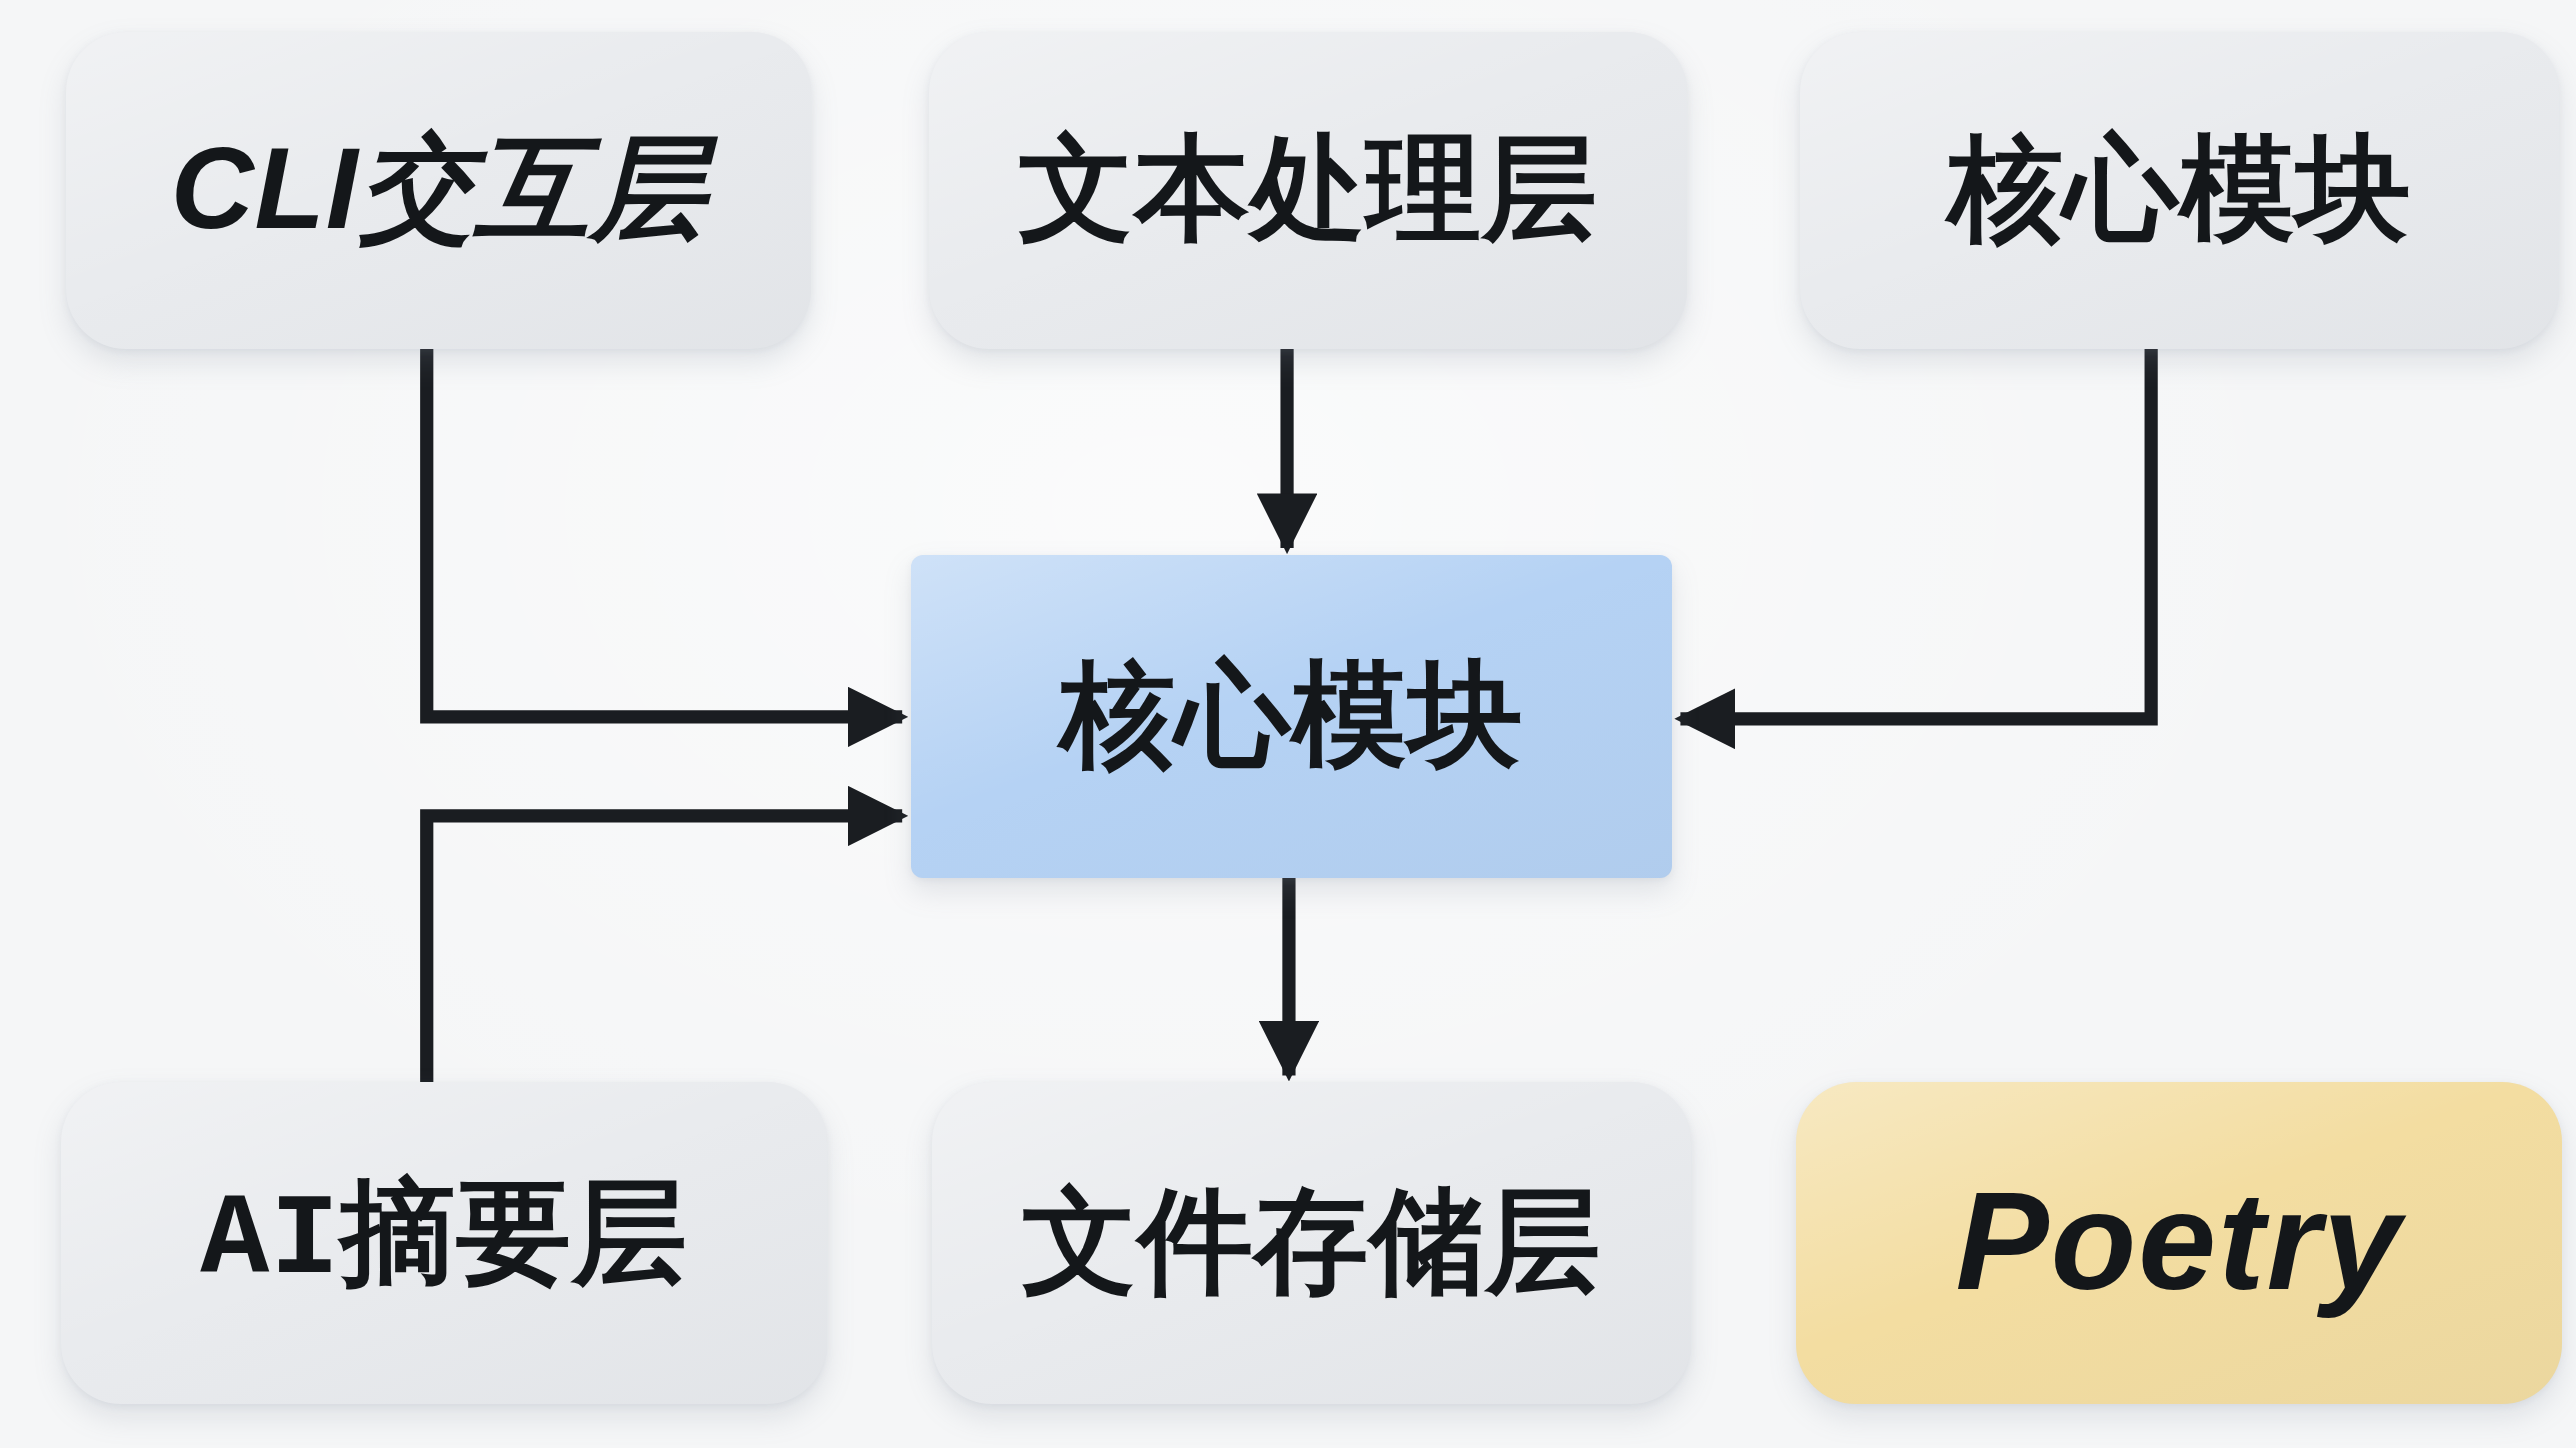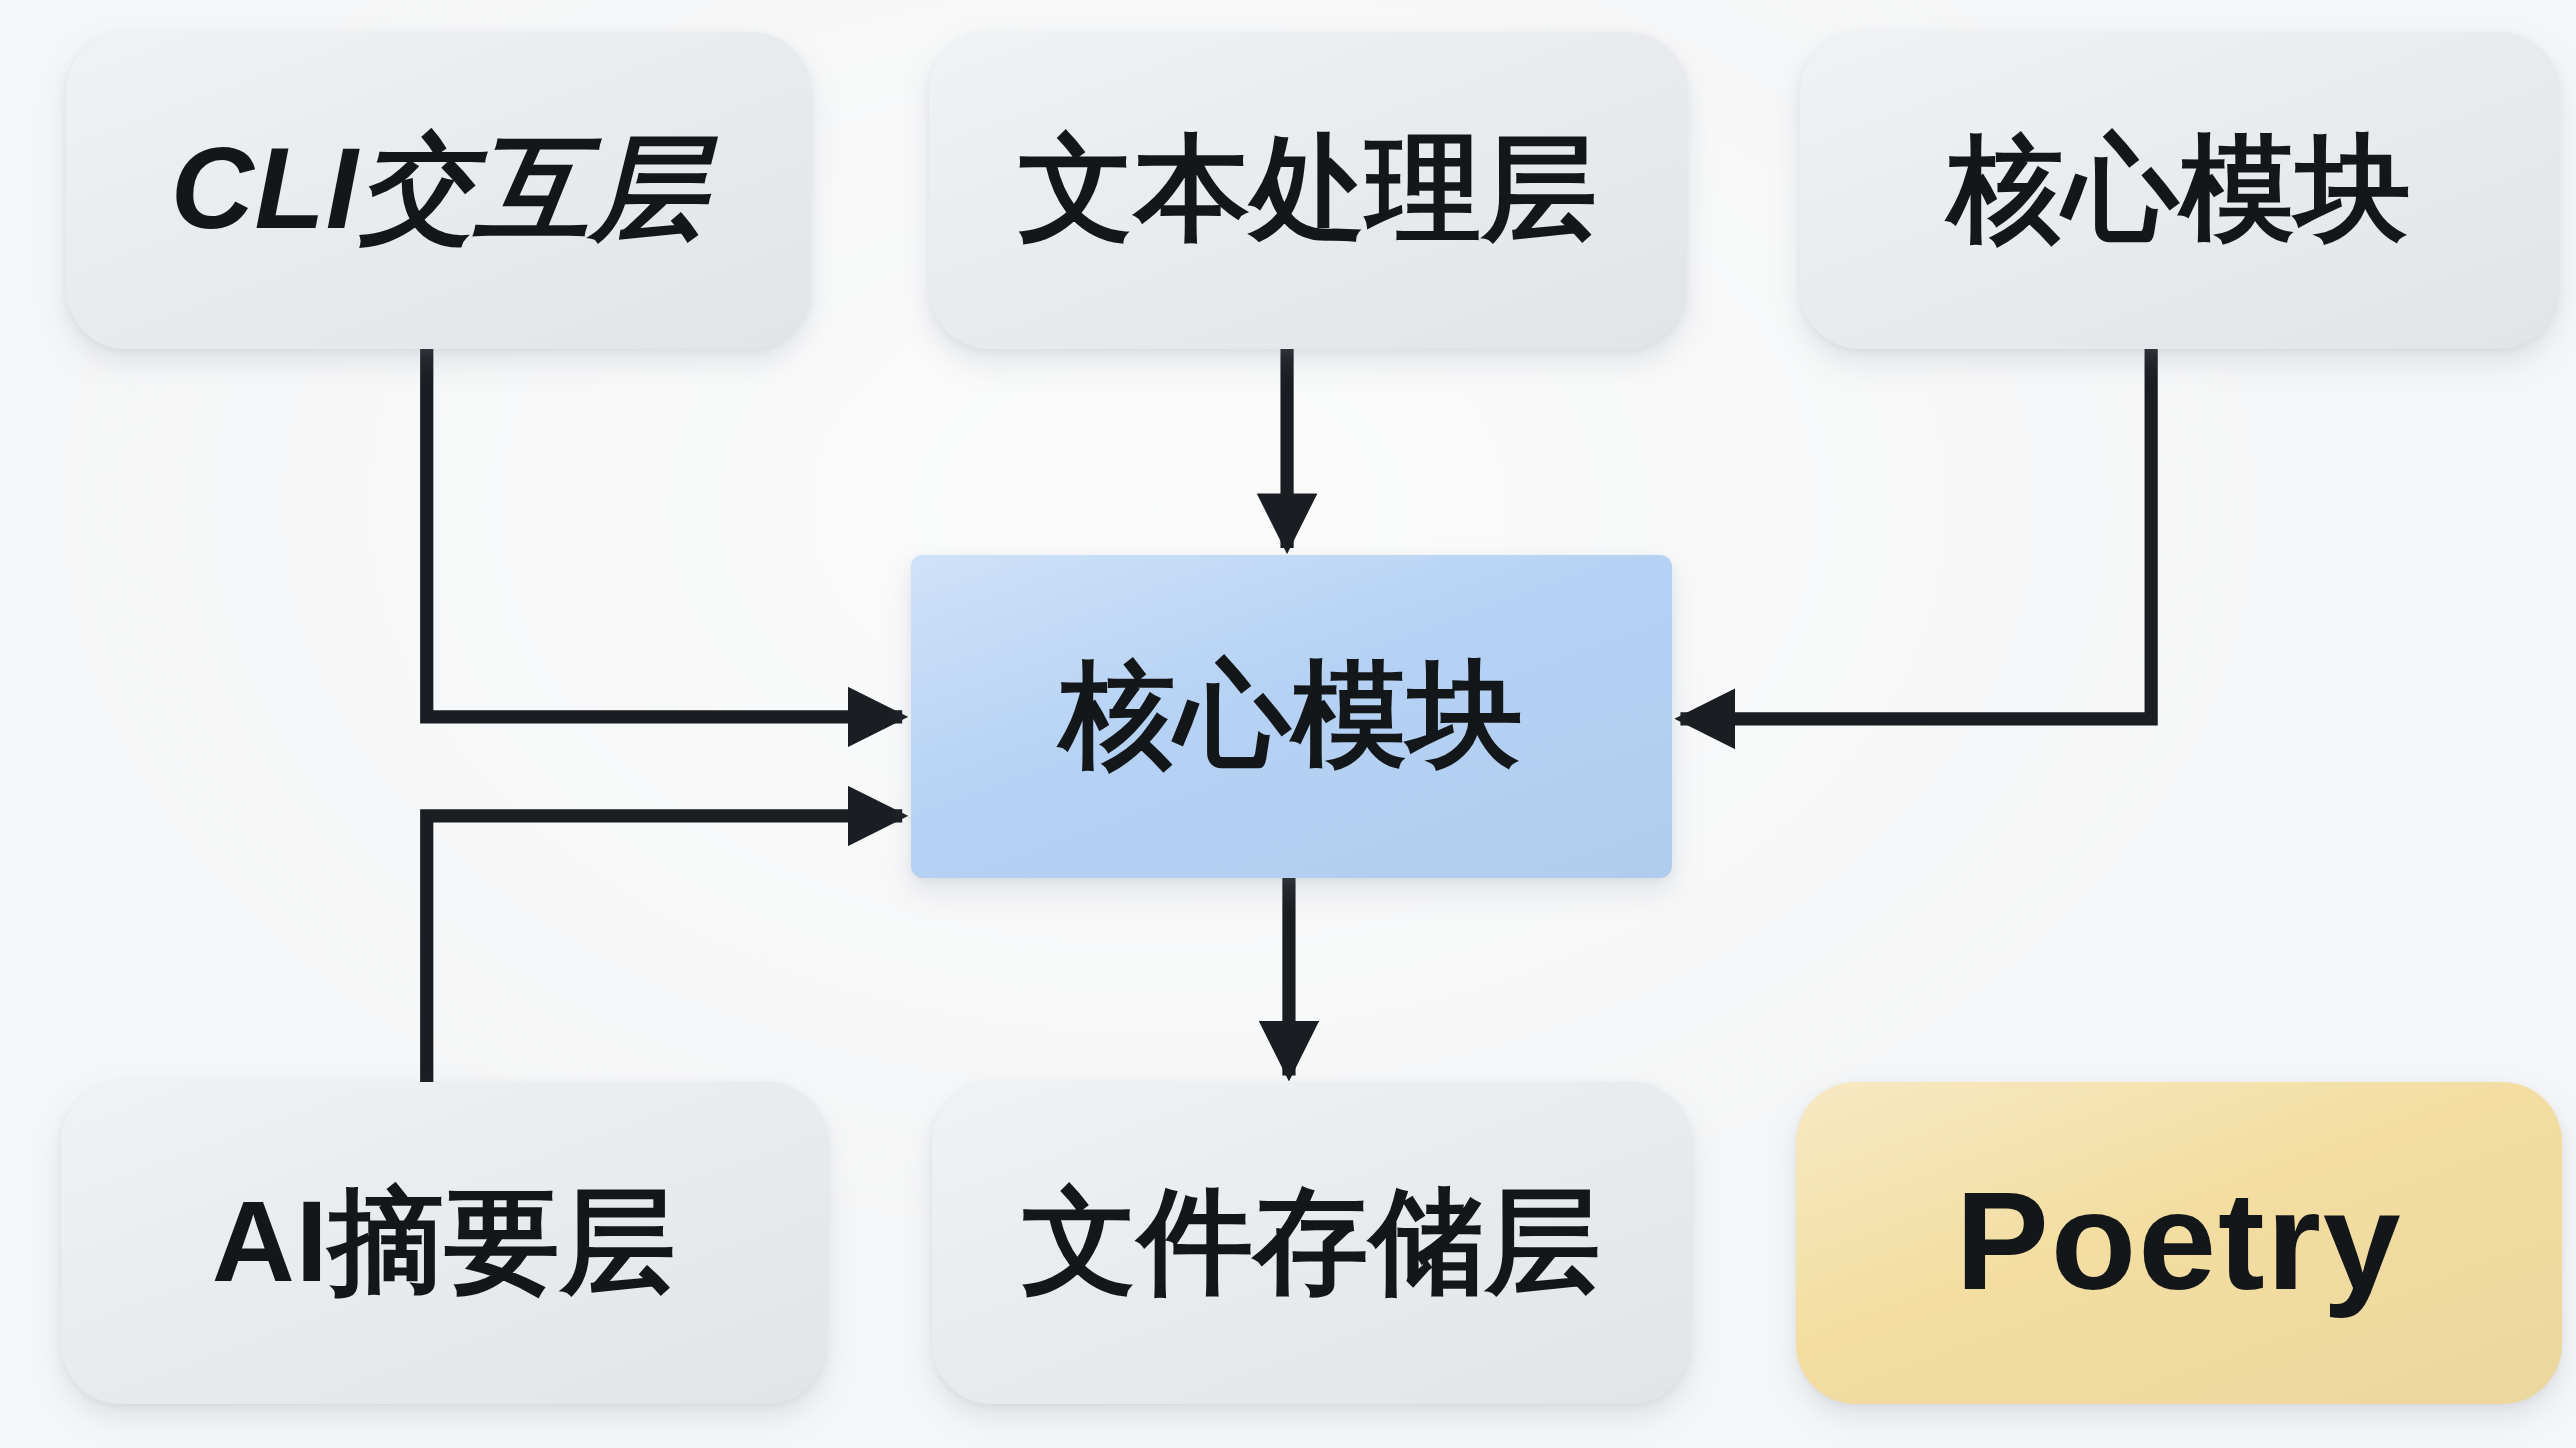--- a/index.html
+++ b/index.html
@@ -38,20 +38,21 @@
     font-weight: 700;
     font-size: 115px;
     line-height: 1;
     letter-spacing: 0.9px;
     white-space: nowrap;
     transform: translateY(-1.9px);
   }
   .node.latin .label {
     font-size: 140px;
     letter-spacing: 1.9px;
+    font-style: italic;
   }
   
   #node-cli    { left: 66px;   top: 32px;   width: 745px; height: 317px; }
   #node-web    { left: 929px;  top: 32px;   width: 758px; height: 317px; }
   #node-text   { left: 1800px; top: 32px;   width: 759px; height: 317px; }
   #node-core   { left: 911px;  top: 555px;  width: 761px; height: 323px; border-radius: 12px; }
   #node-ai     { left: 61px;   top: 1082px; width: 766px; height: 322px; }
   #node-file   { left: 932px;  top: 1082px; width: 759px; height: 322px; }
   #node-poetry { left: 1796px; top: 1082px; width: 766px; height: 322px; }
   .edge {
@@ -89,21 +90,21 @@
   </div>
 
   <div class="node" id="node-text" style="background-color: rgb(233, 235, 238);">
     <span class="label" style="color: rgb(20, 23, 26);">核心模块</span>
   </div>
 
   <div class="node" id="node-core" style="background-color: rgb(181, 210, 244);">
     <span class="label" style="color: rgb(20, 23, 26);">核心模块</span>
   </div>
 
-  <div class="node" id="node-ai" style="background-color: rgb(233, 235, 238);">
+  <div class="node" id="node-ai" style="background-color: rgb(233, 235, 238); font-family: Liberation Mono, monospace;">
     <span class="label" style="color: rgb(20, 23, 26);">AI摘要层</span>
   </div>
 
   <div class="node" id="node-file" style="background-color: rgb(233, 235, 238);">
     <span class="label" style="color: rgb(20, 23, 26);">文件存储层</span>
   </div>
 
   <div class="node latin" id="node-poetry" style="background-color: rgb(243, 221, 161);">
     <span class="label" style="color: rgb(20, 23, 26);">Poetry</span>
   </div>

